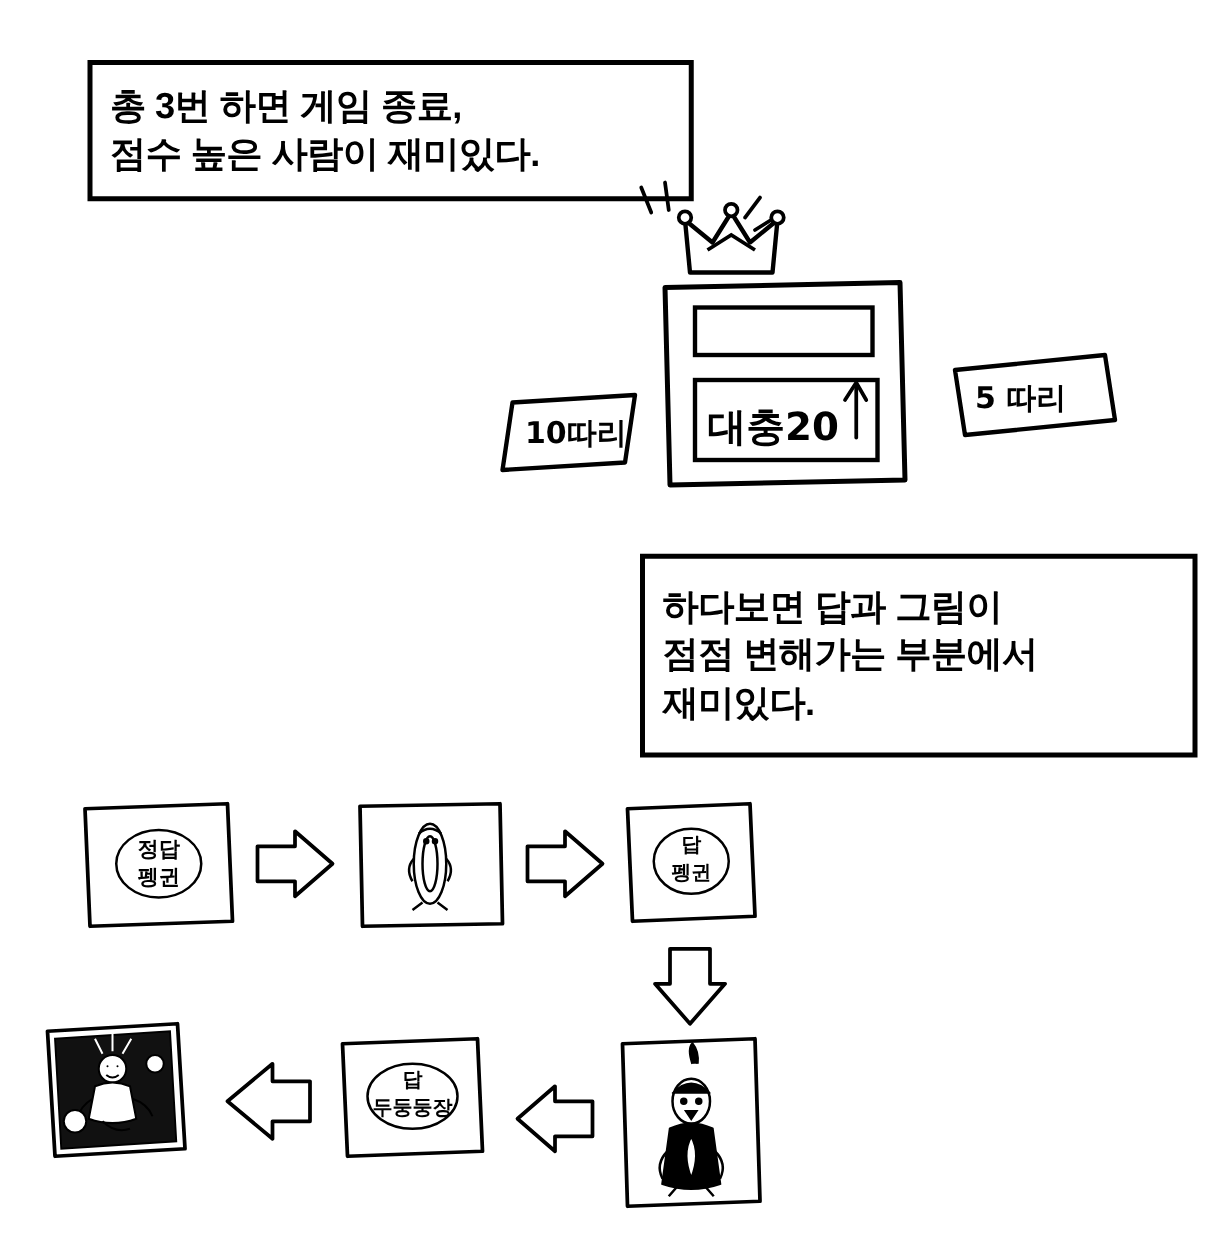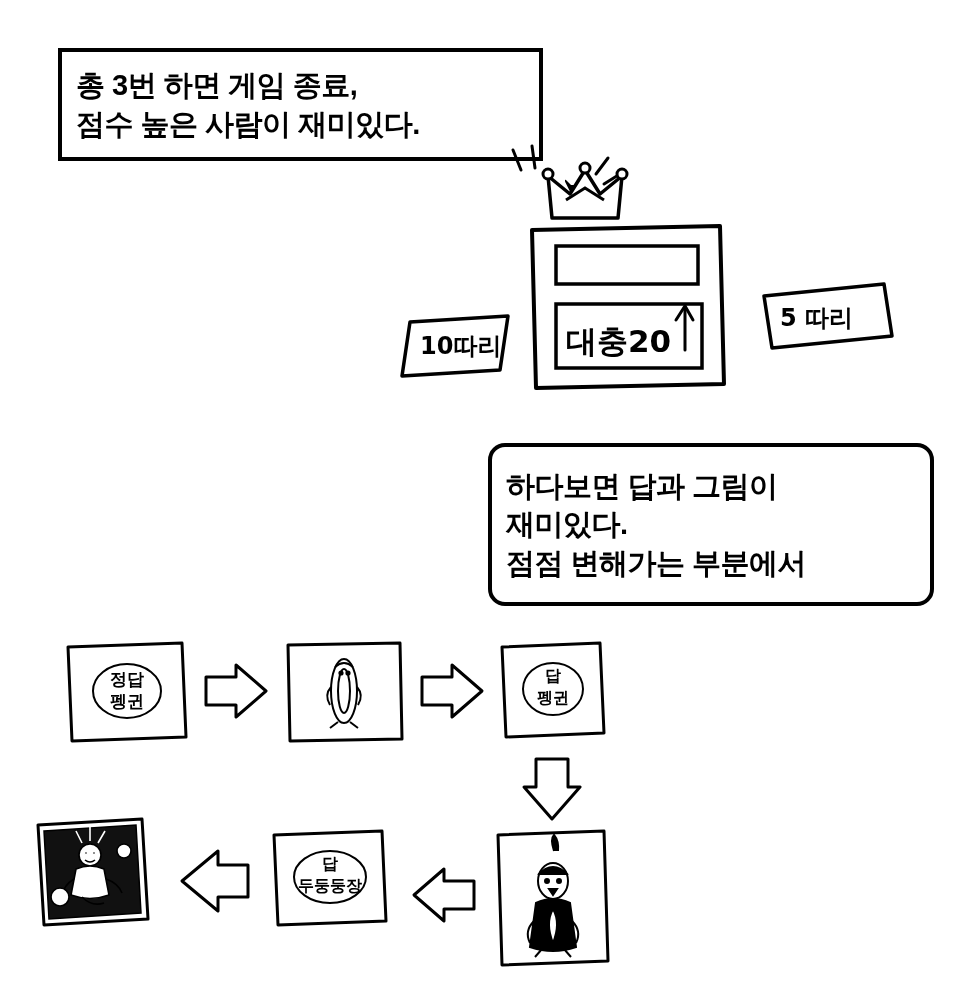--- a/index.html
+++ b/index.html
@@ -19,20 +19,21 @@
   
   .caption-box {
     position: absolute;
     border: 4px solid #000;
     background: #fff;
     box-sizing: border-box;
     display: flex;
     flex-direction: column;
     justify-content: center;
     padding: 8px 14px;
+    margin-left: 12px;
   }
   .caption-line {
     font-weight: bold;
     font-size: 29px;
     line-height: 1.32;
     letter-spacing: -0.5px;
     white-space: pre;
   }
 
   #caption-top {
@@ -44,25 +45,24 @@
   #caption-top .tail {
     position: absolute;
     right: -26px;
     bottom: -22px;
     width: 0;
     height: 0;
   }
   #caption-top .tail svg { display: block; }
 
   #caption-mid {
-    left: 488px;
+    left: 500px;
     top: 443px;
     width: 446px;
     height: 163px;
-    border-radius: 17px;
   }
 
   
   #scoreboard-scene {
     position: absolute;
     left: 380px;
     top: 140px;
     width: 520px;
     height: 265px;
   }
@@ -136,22 +136,22 @@
 
     <g>
       <path d="M384 156 L504 144 L512 196 L392 208 Z" fill="#fff" stroke="#000" stroke-width="3.5" stroke-linejoin="round"></path>
       <text class="handwriting" x="400" y="186" font-size="24" fill="#000">5 따리</text>
     </g>
   </svg>
 </div>
 
 <div class="caption-box" id="caption-mid">
   <div class="caption-line">하다보면 답과 그림이</div>
+  <div class="caption-line">점점 변해가는 부분에서</div>
   <div class="caption-line">재미있다.</div>
-  <div class="caption-line">점점 변해가는 부분에서</div>
 </div>
 
 <div id="flow-scene">
   <svg width="620" height="350" viewBox="0 0 620 350" aria-hidden="true">
 
     <g>
       <path d="M38 18 L152 14 L156 108 L42 112 Z" fill="#fff" stroke="#000" stroke-width="3" stroke-linejoin="round"></path>
       <ellipse cx="97" cy="62" rx="34" ry="27" fill="none" stroke="#000" stroke-width="2"></ellipse>
       <text class="handwriting" x="97" y="56" font-size="17" text-anchor="middle" fill="#000">정답</text>
       <text class="handwriting" x="97" y="78" font-size="17" text-anchor="middle" fill="#000">펭귄</text>

